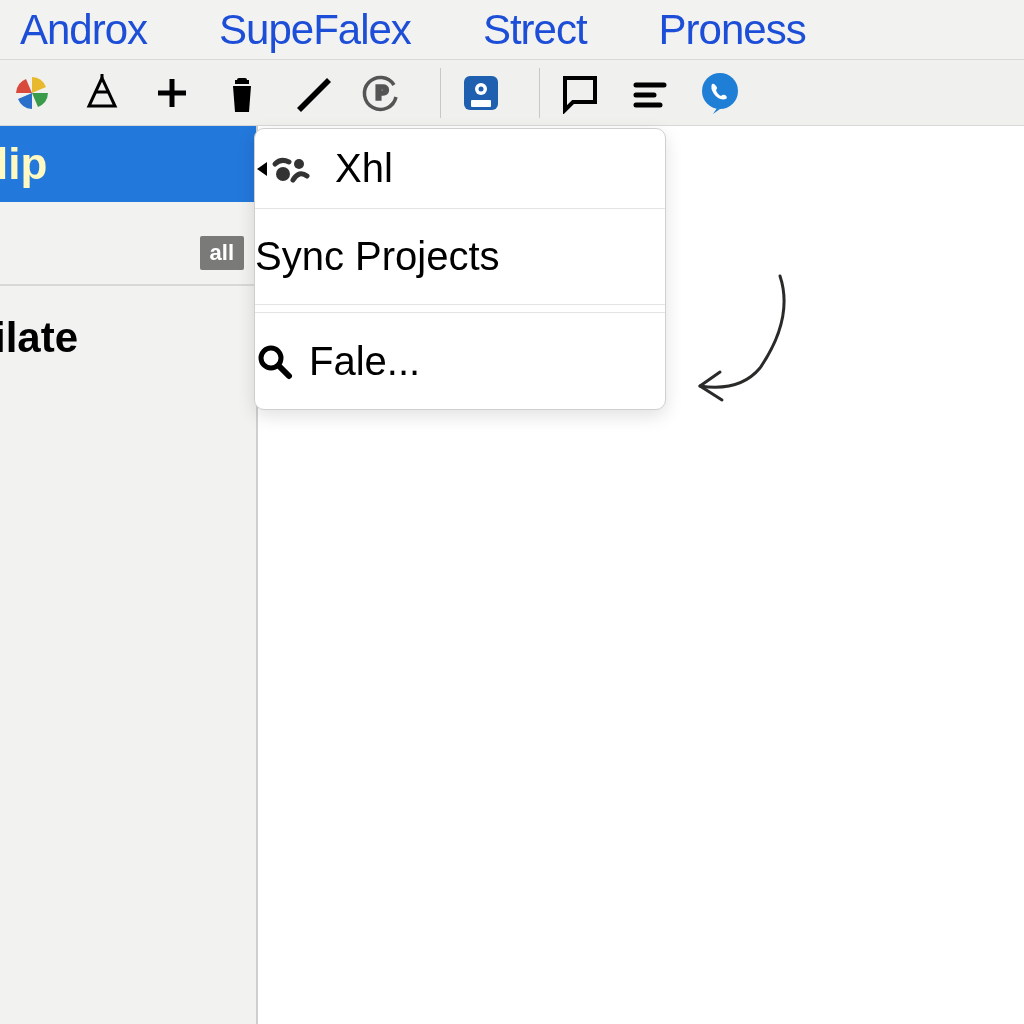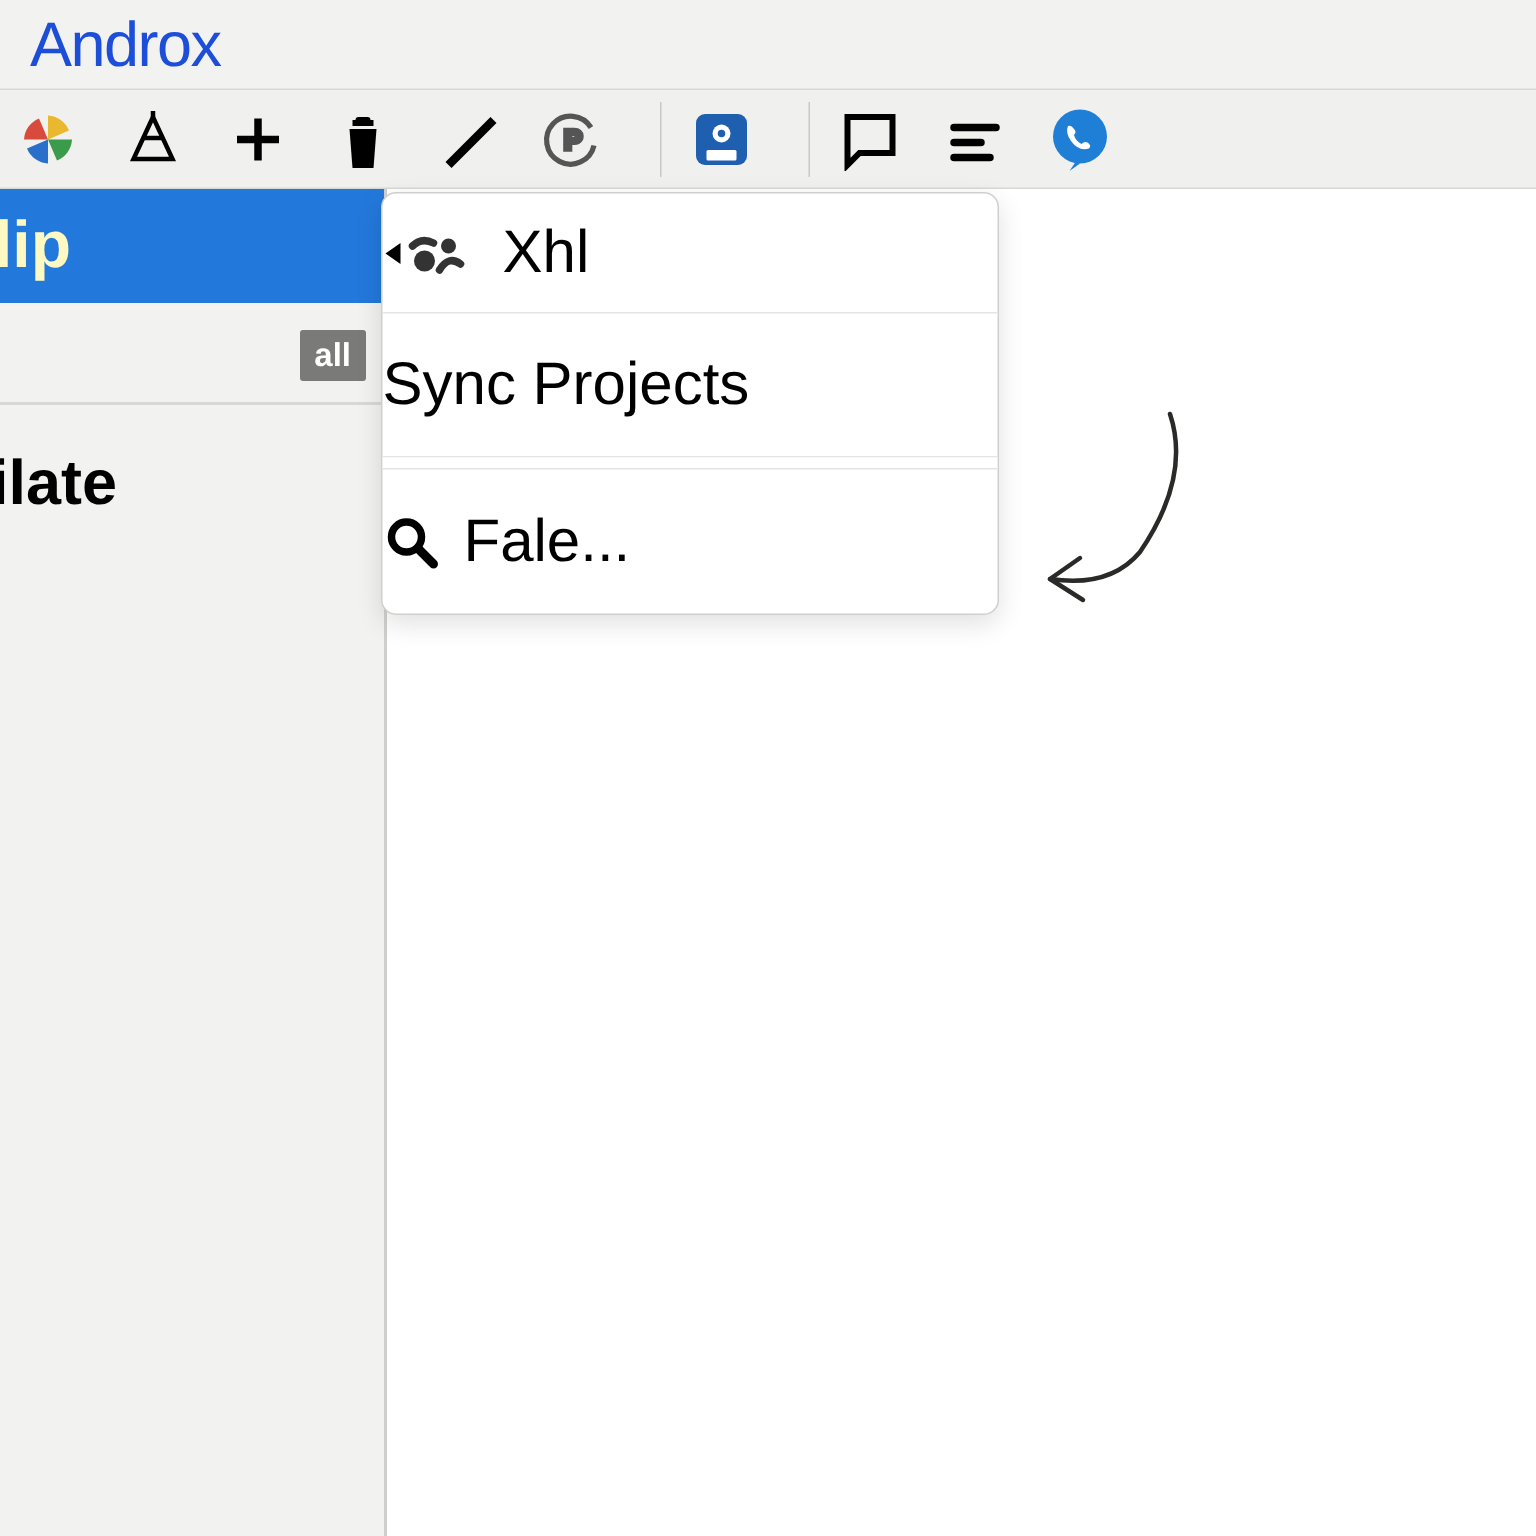--- a/index.html
+++ b/index.html
@@ -10,21 +10,21 @@
 
 .toolbar { display: flex; align-items: center; height: 66px; background: #f0f0ee; border-bottom: 1px solid #d8d8d6; padding-left: 6px; }
 .toolbar-icon { width: 52px; height: 52px; display: flex; align-items: center; justify-content: center; margin-right: 18px; cursor: pointer; }
 .toolbar-divider { width: 1px; height: 50px; background: #c8c8c6; margin: 0 14px; }
 
 .content-row { display: flex; height: 898px; }
 .sidebar { width: 258px; background: #f2f2f0; border-right: 2px solid #cfcfcd; display: flex; flex-direction: column; }
 .sidebar-selected { height: 76px; background: #2378db; color: #fef9c3; font-size: 44px; font-weight: 600; display: flex; align-items: center; padding-left: 0; overflow: hidden; }
 .sidebar-sel-text { margin-left: -4px; }
 .sidebar-tag-row { display: flex; justify-content: flex-end; padding: 18px 12px 14px 0; }
-.tag-badge { background: #7a7a78; color: #fff; font-size: 22px; font-weight: 600; padding: 4px 10px; border-radius: 2px; }
+.tag-badge { background: #7a7a78; color: #fff; font-size: 22px; font-weight: 600; padding: 4px 10px; border-radius: 2px; margin-top: 16px; }
 .sidebar-divider { height: 2px; background: #d8d8d6; }
 .sidebar-item { font-size: 42px; font-weight: 700; color: #000; padding: 28px 0 0 0; overflow: hidden; margin-left: -6px; }
 
 .main-area { flex: 1; background: #fff; position: relative; }
 
 .dropdown { position: absolute; left: 254px; top: 128px; width: 412px; background: #fff; border: 1px solid #cfcfcd; border-radius: 10px; box-shadow: 0 6px 18px rgba(0,0,0,0.12); z-index: 50; overflow: hidden; }
 .dd-row { display: flex; align-items: center; height: 80px; border-bottom: 1px solid #e4e4e2; cursor: pointer; }
 .dd-row:last-child { border-bottom: none; }
 .dd-row-tall { height: 96px; }
 .dd-icon-slot { width: 80px; display: flex; align-items: center; }
@@ -33,20 +33,23 @@
 
 .arrow-annotation { position: absolute; left: 670px; top: 268px; pointer-events: none; }
 
 svg { display: block; }
 </style>
 </head>
 <body>
 
 <div class="menubar">
   <div class="menubar-item">Androx</div>
+  <div class="menubar-item">SupeFalex</div>
+  <div class="menubar-item">Strect</div>
+  <div class="menubar-item">Proness</div>
 </div>
 
 <div class="toolbar">
   <div class="toolbar-icon">
     <svg width="40" height="40" viewBox="0 0 40 40">
       <path d="M20 20 L20 4 A16 16 0 0 1 34 14 Z" fill="#e8b82e"></path>
       <path d="M20 20 L36 20 A16 16 0 0 1 26 34 Z" fill="#3a9b4a"></path>
       <path d="M20 20 L20 36 A16 16 0 0 1 6 26 Z" fill="#2a6fc9"></path>
       <path d="M20 20 L4 20 A16 16 0 0 1 14 6 Z" fill="#d84b3c"></path>
     </svg>

